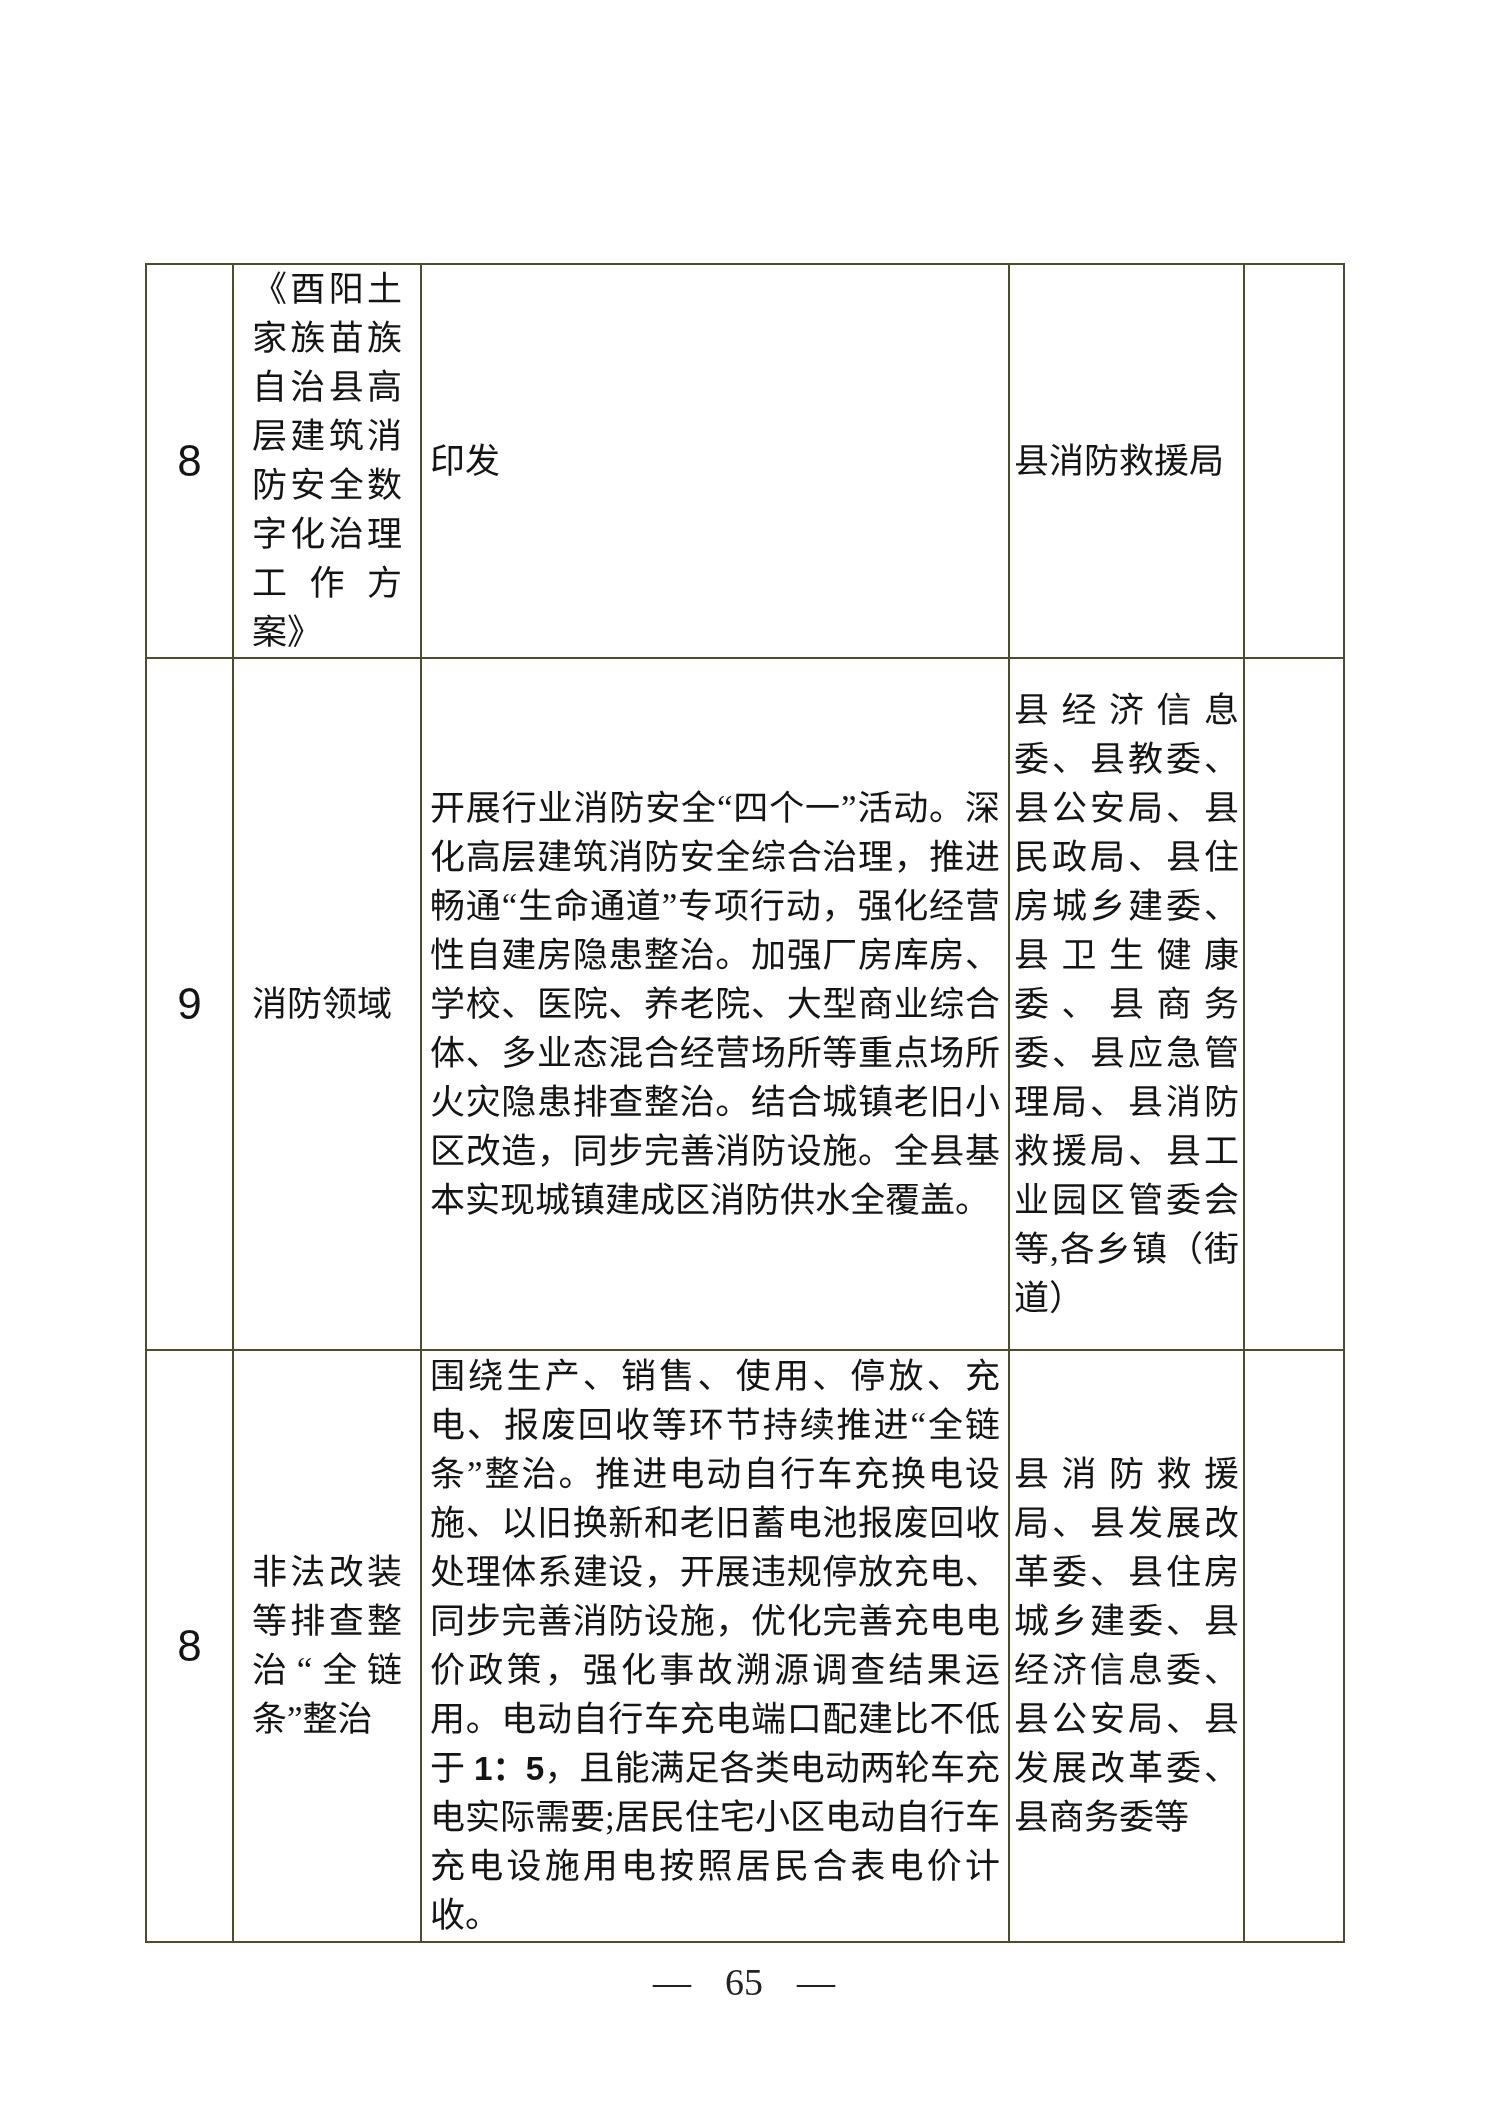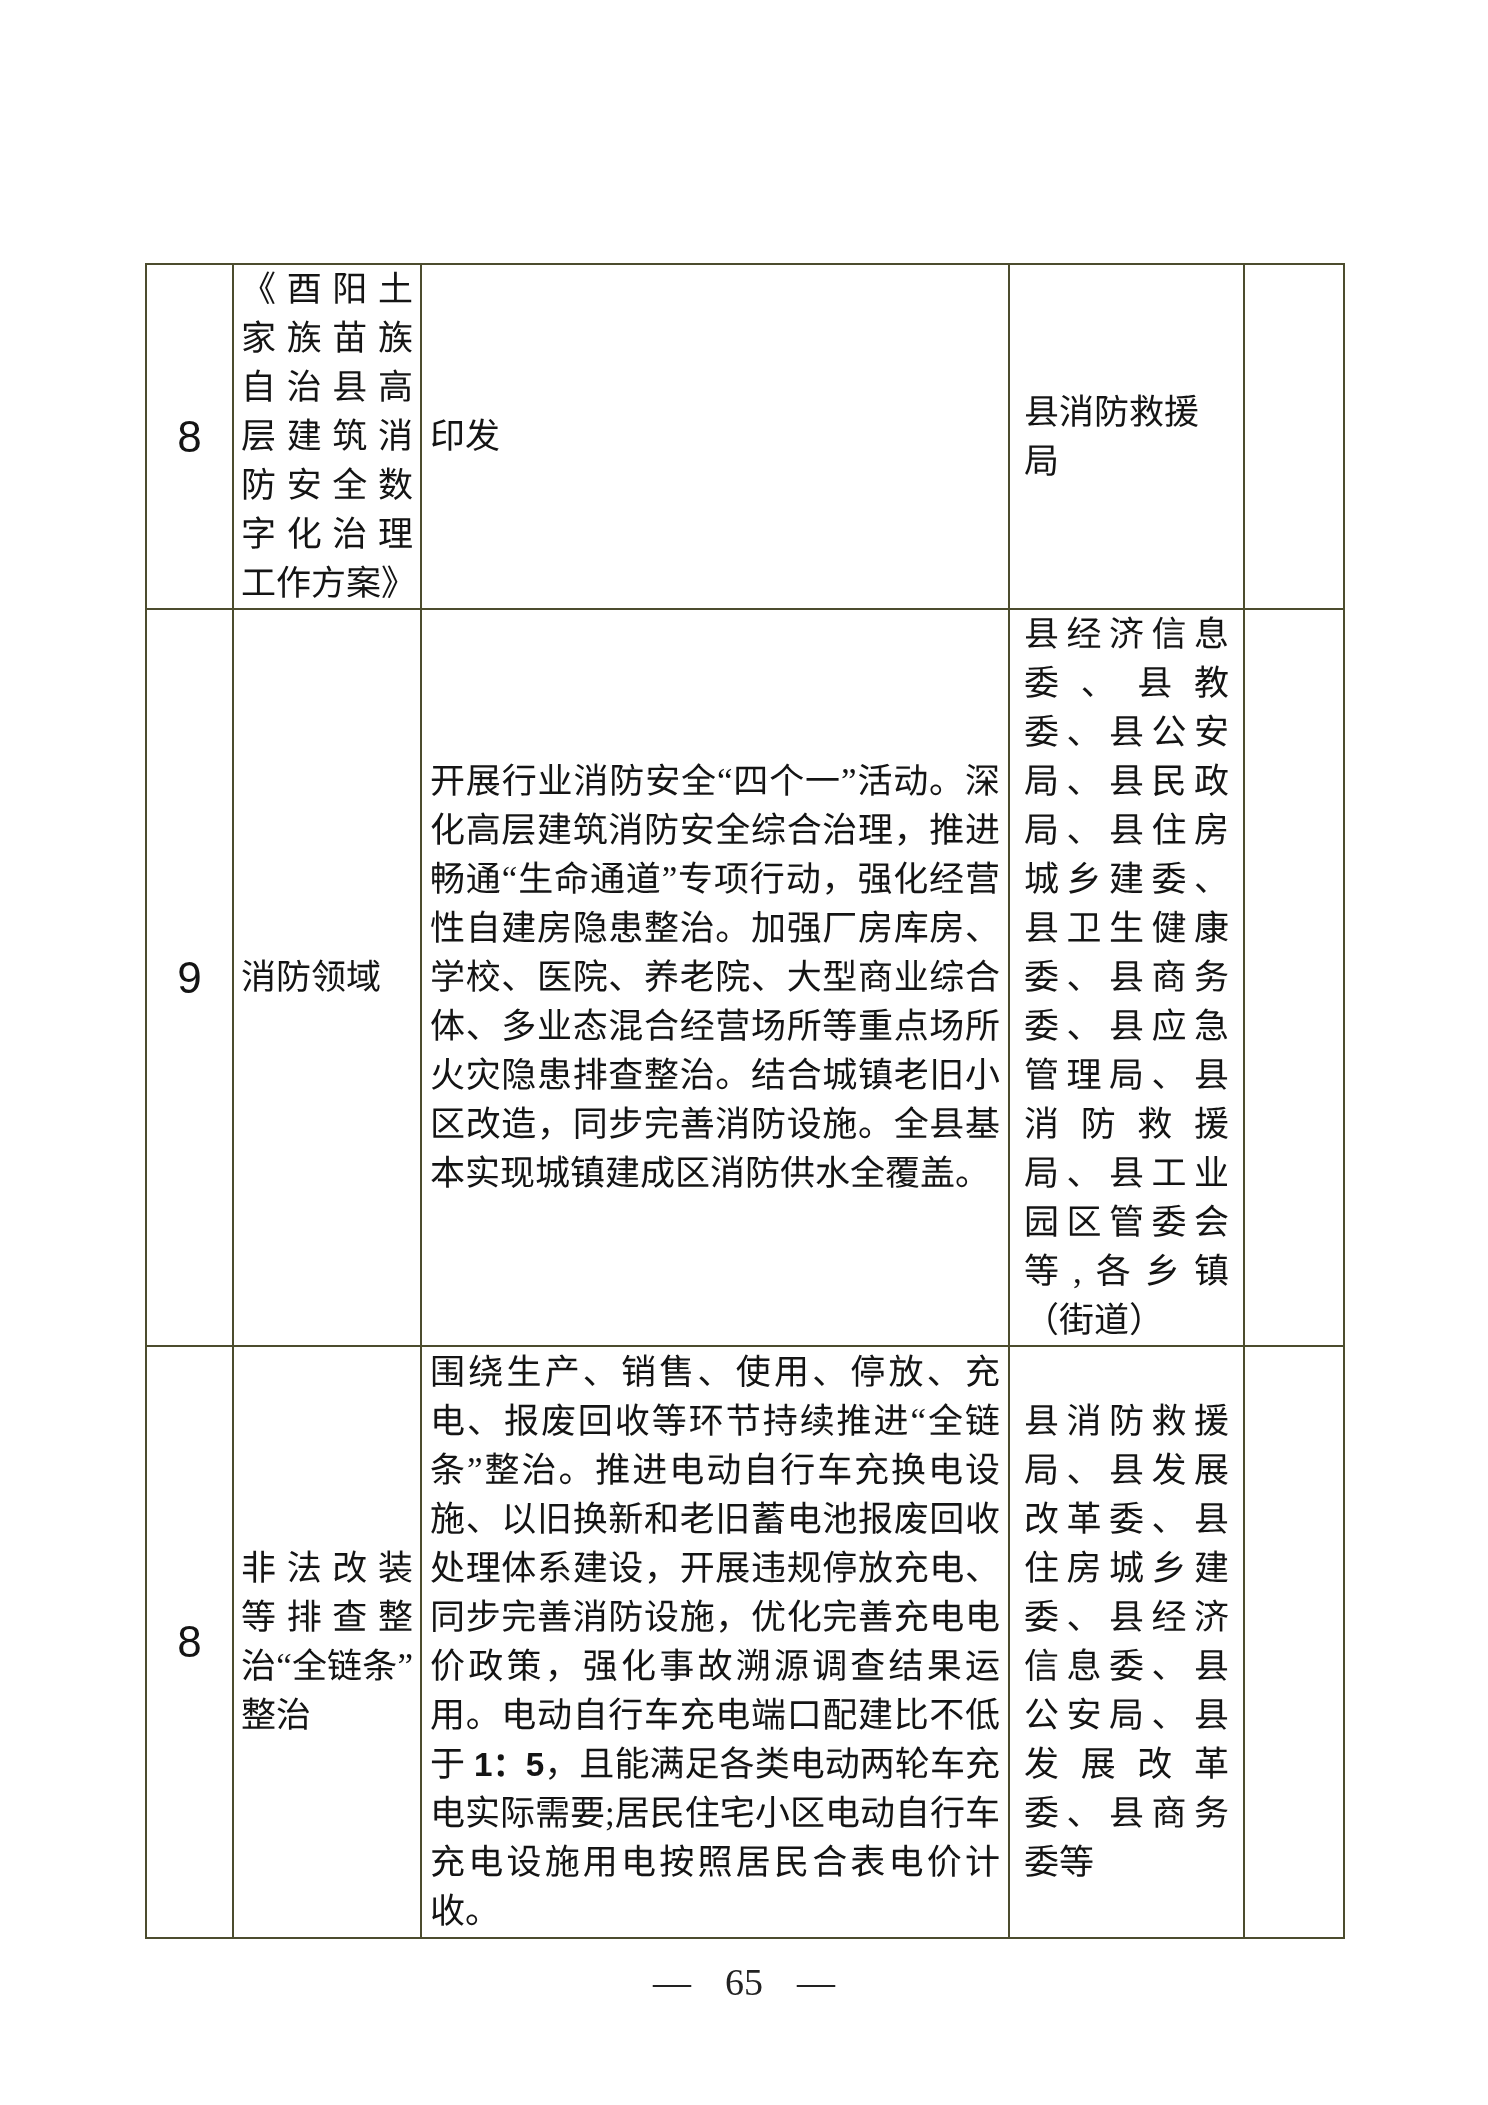--- a/index.html
+++ b/index.html
@@ -32,23 +32,23 @@
     font-family:"Liberation Sans","DejaVu Sans",sans-serif;
     font-size:44px;
     font-weight:500;
   }
   td.field,td.task,td.resp{
     font-size:35px;
     line-height:49px;
     text-align:justify;
     text-justify:inter-character;
   }
-  td.field{padding:0 7px;}
+  td.field{padding:0 18px;}
   td.task{padding:0 8px;}
-  td.resp{padding:0 14px;margin-top:26px;}
+  td.resp{padding:0 4px;margin-top:26px;}
   td.center{text-align:left;}
   .ratio{
     font-family:"Liberation Sans","DejaVu Sans",sans-serif;
     font-weight:600;
     font-size:0.95em;
   }
   .footer{
     position:absolute;
     left:0;top:1960px;
     width:100%;

